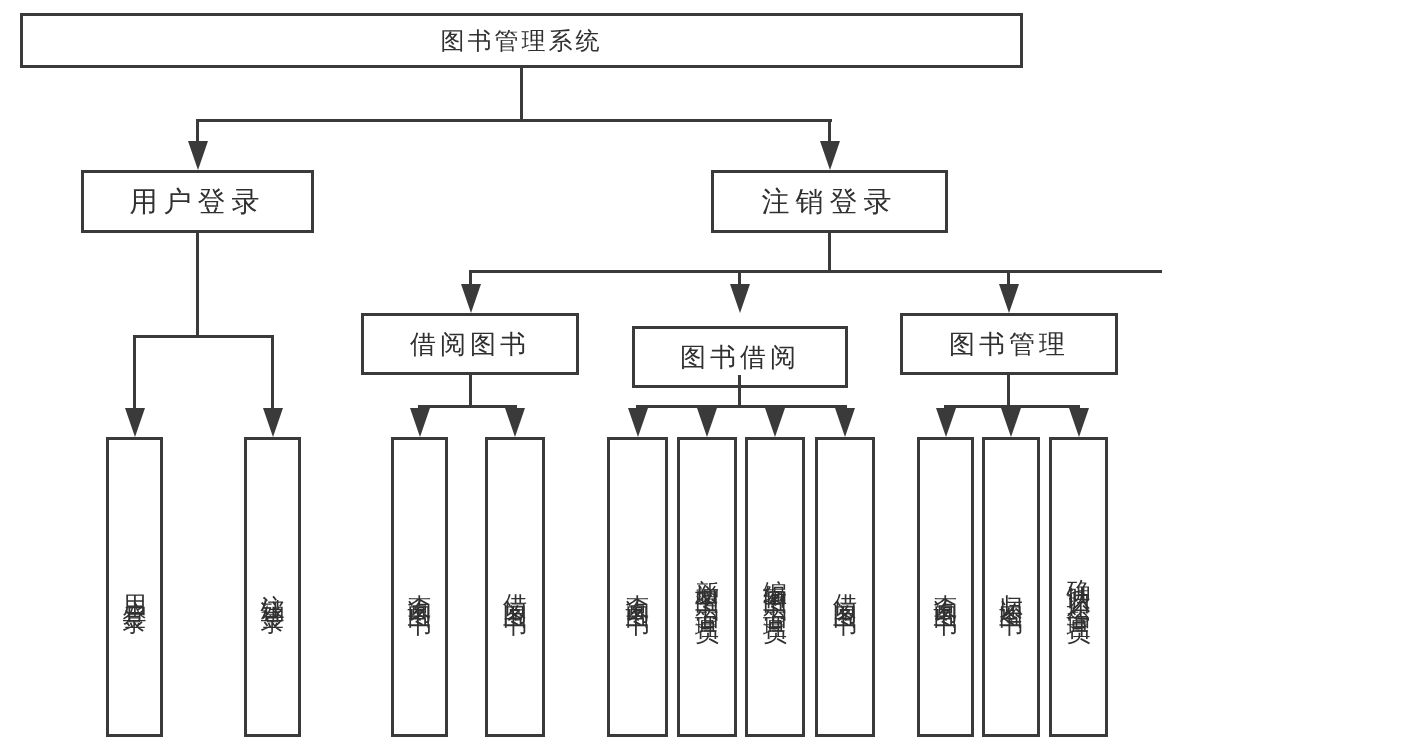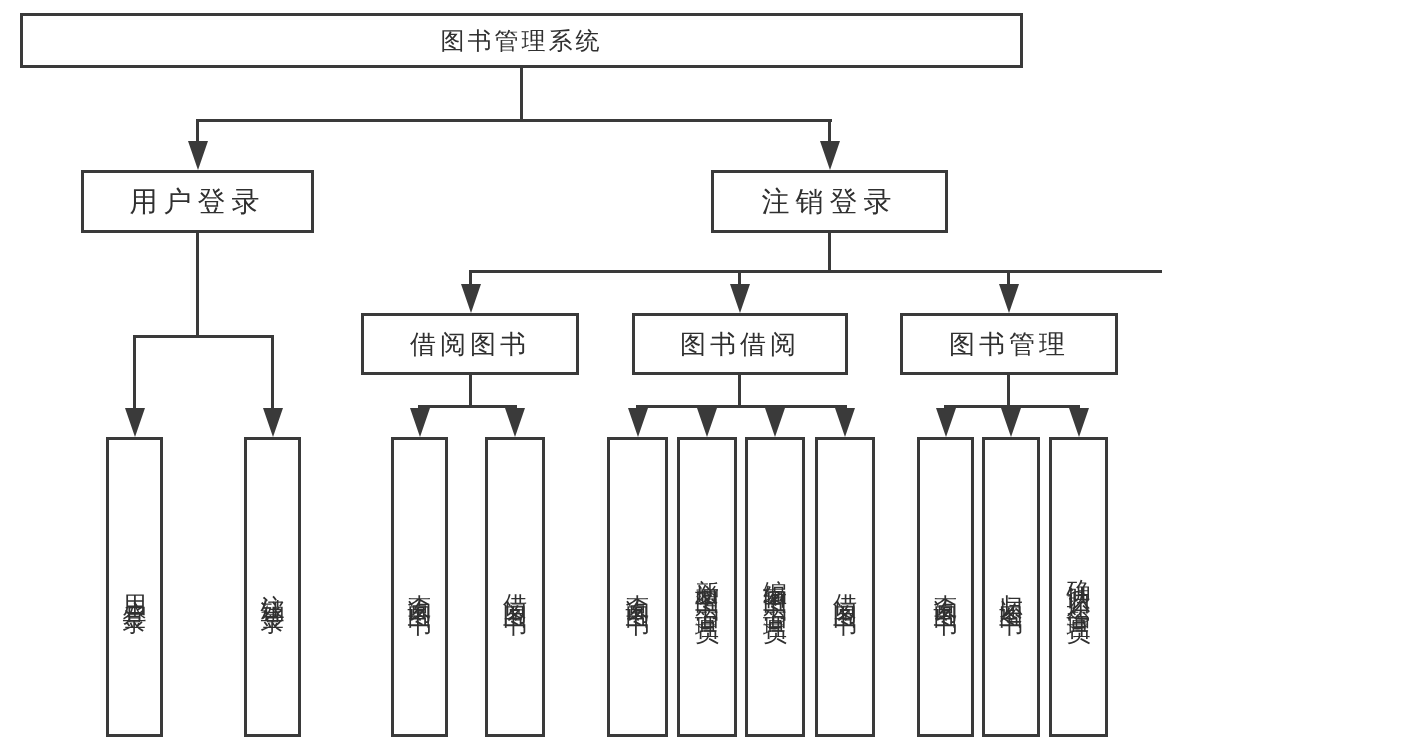--- a/index.html
+++ b/index.html
@@ -81,21 +81,21 @@
   <div class="vl" style="left:469px;top:273px;height:14px"></div>
   <div class="arrow" style="left:460.5px;top:284px"></div>
   <div class="vl" style="left:738px;top:273px;height:14px"></div>
   <div class="arrow" style="left:729.5px;top:284px"></div>
   <div class="vl" style="left:1007px;top:273px;height:14px"></div>
   <div class="arrow" style="left:998.5px;top:284px"></div>
   <div class="vl" style="left:1279px;top:273px;height:14px"></div>
   <div class="arrow" style="left:1270.5px;top:284px"></div>
 
   <div class="box hbox" style="left:361px;top:313px;width:218px;height:62px">借阅图书</div>
-  <div class="box hbox" style="left:632px;top:313px;width:216px;height:62px">图书借阅</div>
+  <div class="box hbox" style="left:632px;top:326px;width:216px;height:62px">图书借阅</div>
   <div class="box hbox" style="left:900px;top:313px;width:218px;height:62px">图书管理</div>
 
   <div class="vl" style="left:469px;top:375px;height:32px"></div>
   <div class="hl" style="left:418px;top:405px;width:99px"></div>
   <div class="arrow" style="left:409.5px;top:408px"></div>
   <div class="arrow" style="left:505px;top:408px"></div>
 
   <div class="box vbox" style="left:391px;top:437px;width:57px;height:300px">查询图书</div>
   <div class="box vbox" style="left:485px;top:437px;width:60px;height:300px">借阅图书</div>
 

